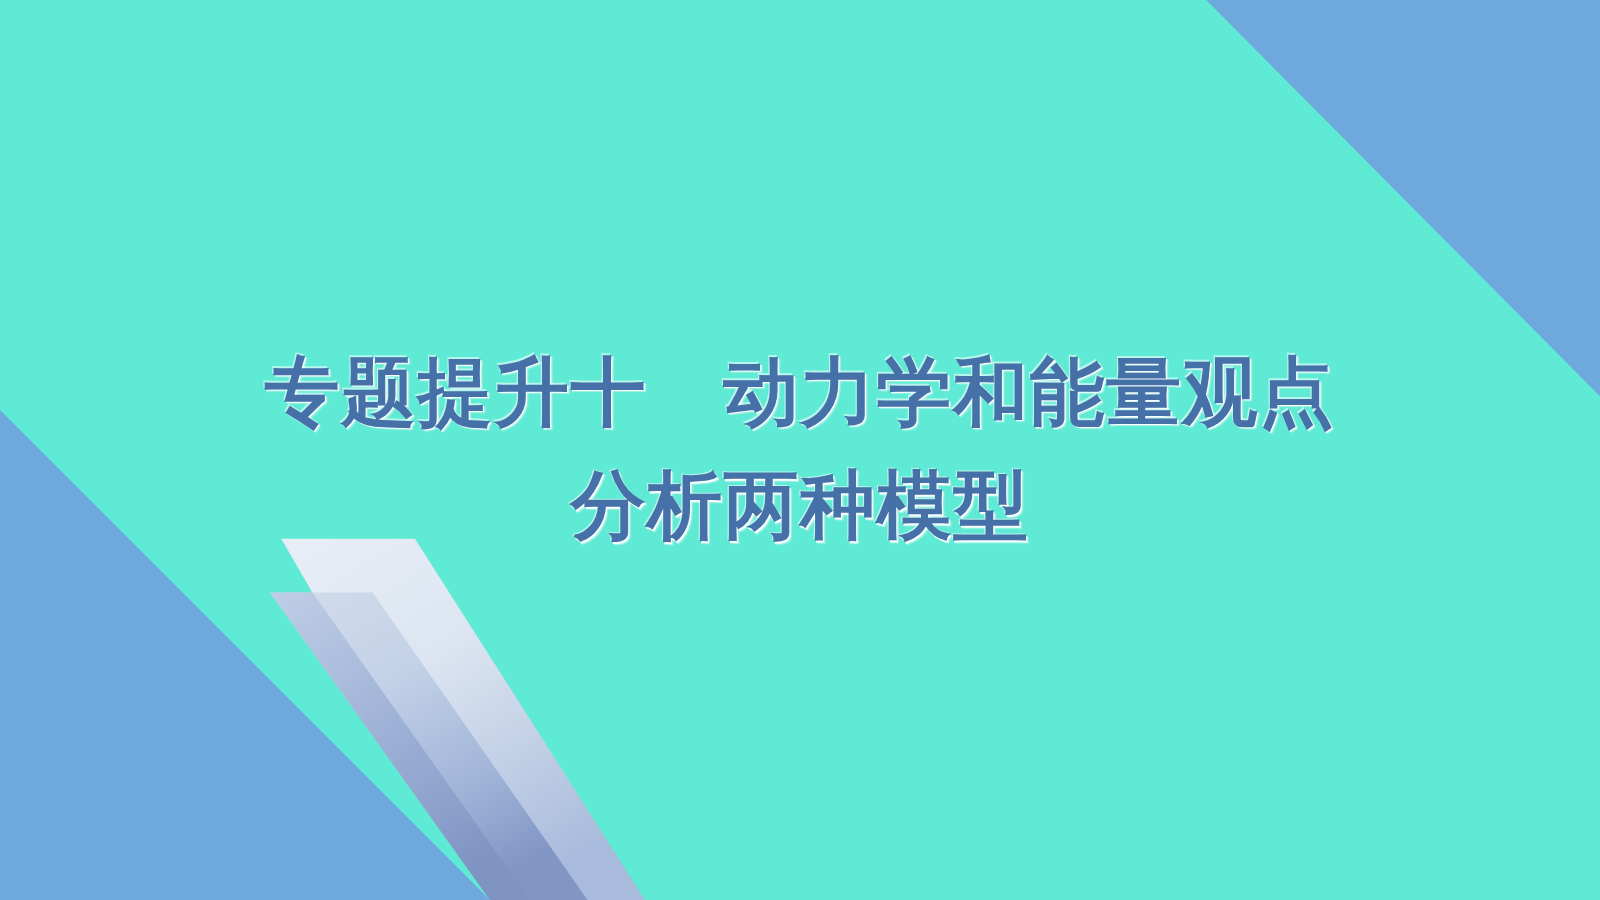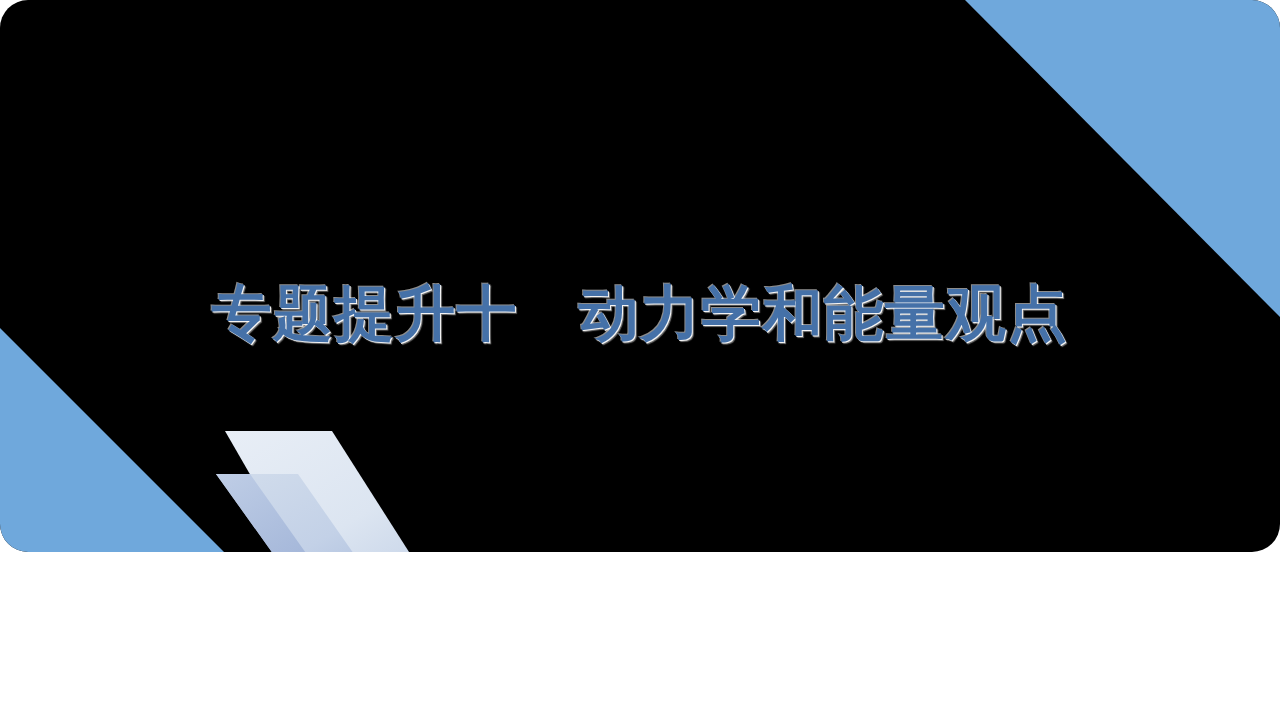--- a/index.html
+++ b/index.html
@@ -7,24 +7,23 @@
     padding: 0;
     background: #ffffff;
   }
   body {
     font-family: "Liberation Sans", "DejaVu Sans", sans-serif;
   }
 
   #slide {
     position: relative;
     width: 1280px;
-    height: 552px;
+    height: 720px;
     overflow: hidden;
-    background: #000000;
-    border-radius: 28px;
+    background: #5eead4;
   }
 
   
   .deco-layer {
     position: absolute;
     inset: 0;
     width: 1280px;
     height: 720px;
     pointer-events: none;
   }
@@ -102,15 +101,16 @@
 
     <polygon points="225,431 332,431 516,720 392,720" fill="url(#gradOuterBand)"></polygon>
 
     <polygon points="216,474 298,474 470,720 392,720" fill="url(#gradInnerBand)"></polygon>
 
     <polygon points="216,474 250,474 424,720 392,720" fill="url(#gradDeepSliver)" opacity="0.85"></polygon>
   </svg>
 
   <div class="title-block">
     <span class="title-line title-line-1">专题提升十　动力学和能量观点</span>
+    <span class="title-line title-line-2">分析两种模型</span>
   </div>
 
 </div>
 
 </body></html>

